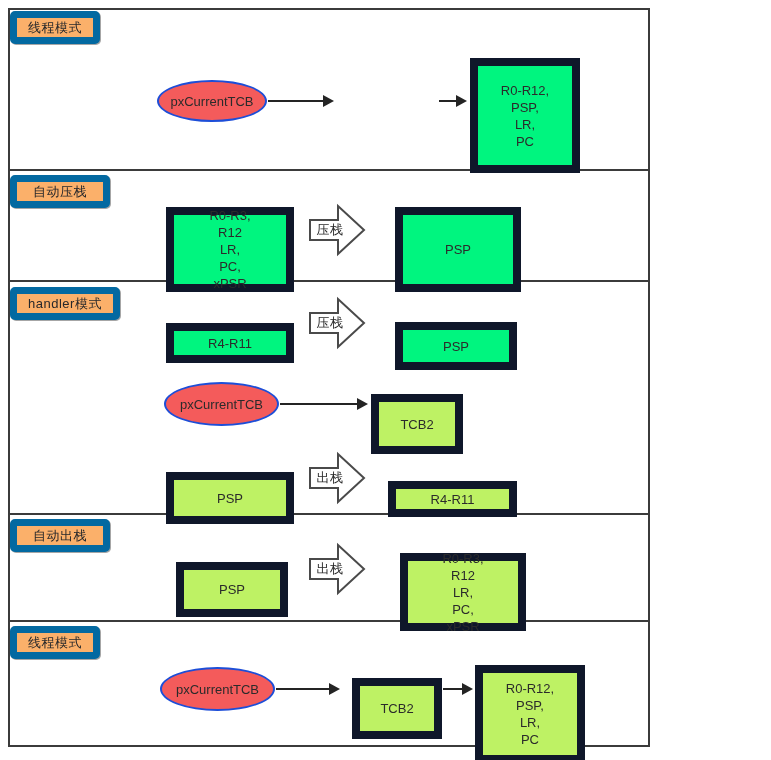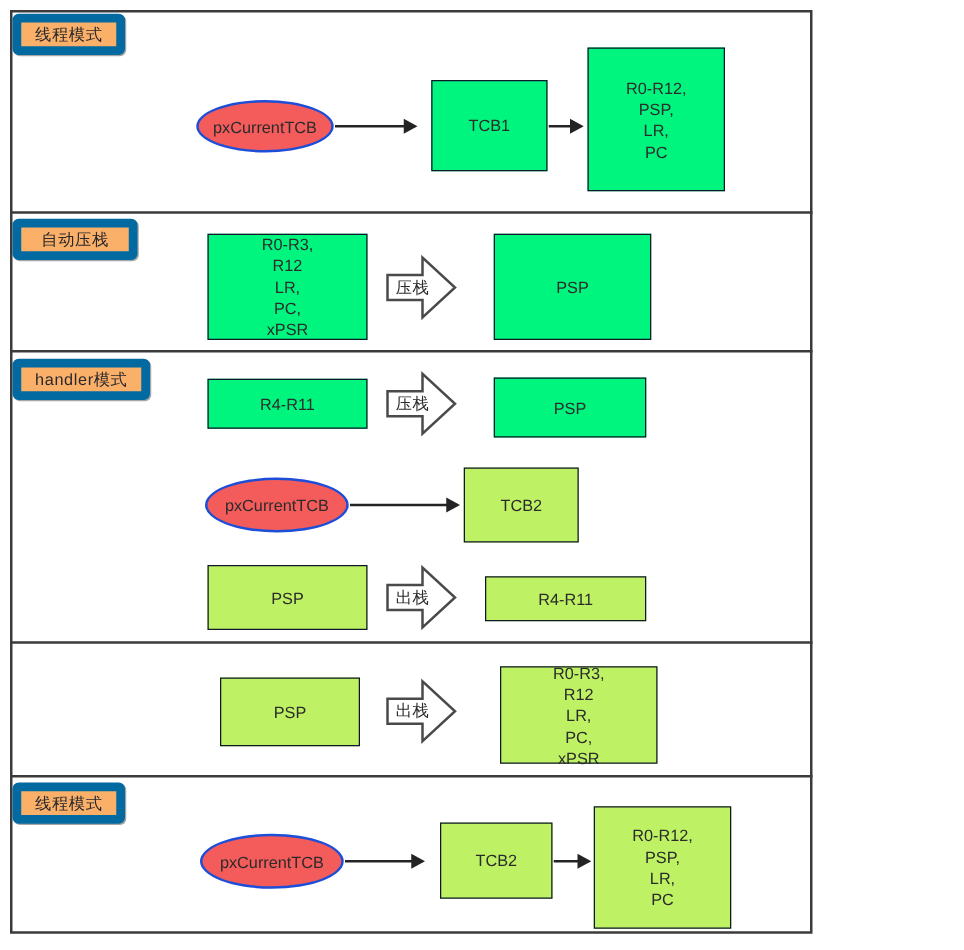--- a/index.html
+++ b/index.html
@@ -59,29 +59,30 @@
     box-shadow: 1px 1px 0 rgba(0,0,0,0.35);
     white-space: nowrap;
     letter-spacing: 0.5px;
   }
   .tab.bold { font-weight: normal; }
 
   
   .node {
     position: absolute;
     box-sizing: border-box;
-    border: 1px solid #0f172a;
+    border: 8px solid #0f172a;
     display: flex;
     align-items: center;
     justify-content: center;
     text-align: center;
     font-size: 13px;
     color: #2b2b2b;
     line-height: 17px;
     white-space: pre-line;
+    margin-top: 20px;
   }
   .node.green { background: #00f57f; }
   .node.pink  { background: #bef264; }
 
   
   .ellipse {
     position: absolute;
     box-sizing: border-box;
     border: 2px solid #1d4ed8;
     border-radius: 50%;
@@ -150,21 +151,20 @@
   <div class="divider" style="top:280px;"></div>
   <div class="divider" style="top:513px;"></div>
   <div class="divider" style="top:620px;"></div>
 
   <div class="tab" style="left:10px; top:11px; width:90px; height:33px;">线程模式</div>
 
   <div class="ellipse" style="left:157px; top:80px; width:110px; height:42px;">pxCurrentTCB</div>
 
   <div class="conn" style="left:268px; top:100px; width:64px;"></div>
 
-  <div class="node green" style="left:345px; top:64px; width:93px; height:73px;">TCB1</div>
 
   <div class="conn" style="left:439px; top:100px; width:26px;"></div>
 
   <div class="node green" style="left:470px; top:38px; width:110px; height:115px;">R0-R12,
 PSP,
 LR,
 PC</div>
 
   <div class="tab" style="left:10px; top:175px; width:100px; height:33px;">自动压栈</div>
 
@@ -206,20 +206,21 @@
 
   <div class="block-arrow" style="left:308px; top:450px;">
     <svg viewBox="0 0 58 56" preserveAspectRatio="none" aria-hidden="true">
       <polygon points="2,18 30,18 30,4 56,28 30,52 30,38 2,38" fill="#ffffff" stroke="#4a4a4a" stroke-width="2" stroke-linejoin="miter"></polygon>
     </svg>
     <span class="ba-label">出栈</span>
   </div>
 
   <div class="node pink" style="left:388px; top:461px; width:129px; height:36px;">R4-R11</div>
 
+  <div class="tab" style="left:10px; top:519px; width:100px; height:33px;">自动出栈</div>
 
   <div class="node pink" style="left:176px; top:542px; width:112px; height:55px;">PSP</div>
 
   <div class="block-arrow" style="left:308px; top:541px;">
     <svg viewBox="0 0 58 56" preserveAspectRatio="none" aria-hidden="true">
       <polygon points="2,18 30,18 30,4 56,28 30,52 30,38 2,38" fill="#ffffff" stroke="#4a4a4a" stroke-width="2" stroke-linejoin="miter"></polygon>
     </svg>
     <span class="ba-label">出栈</span>
   </div>
 

